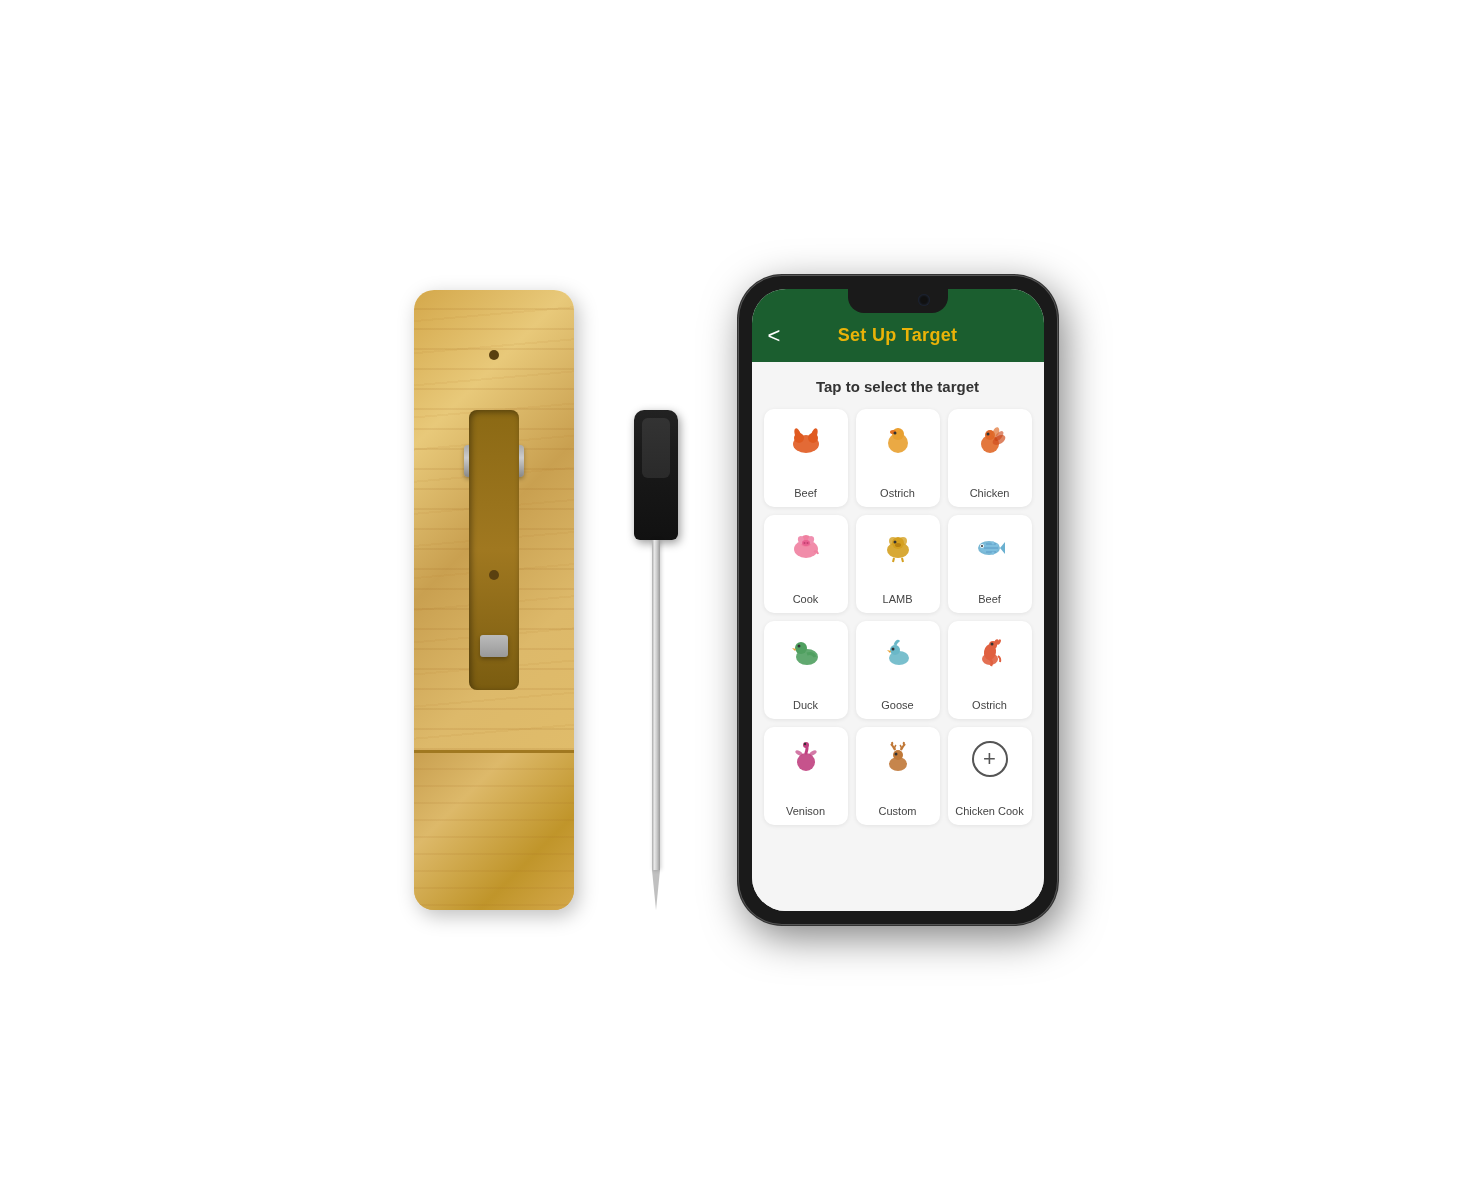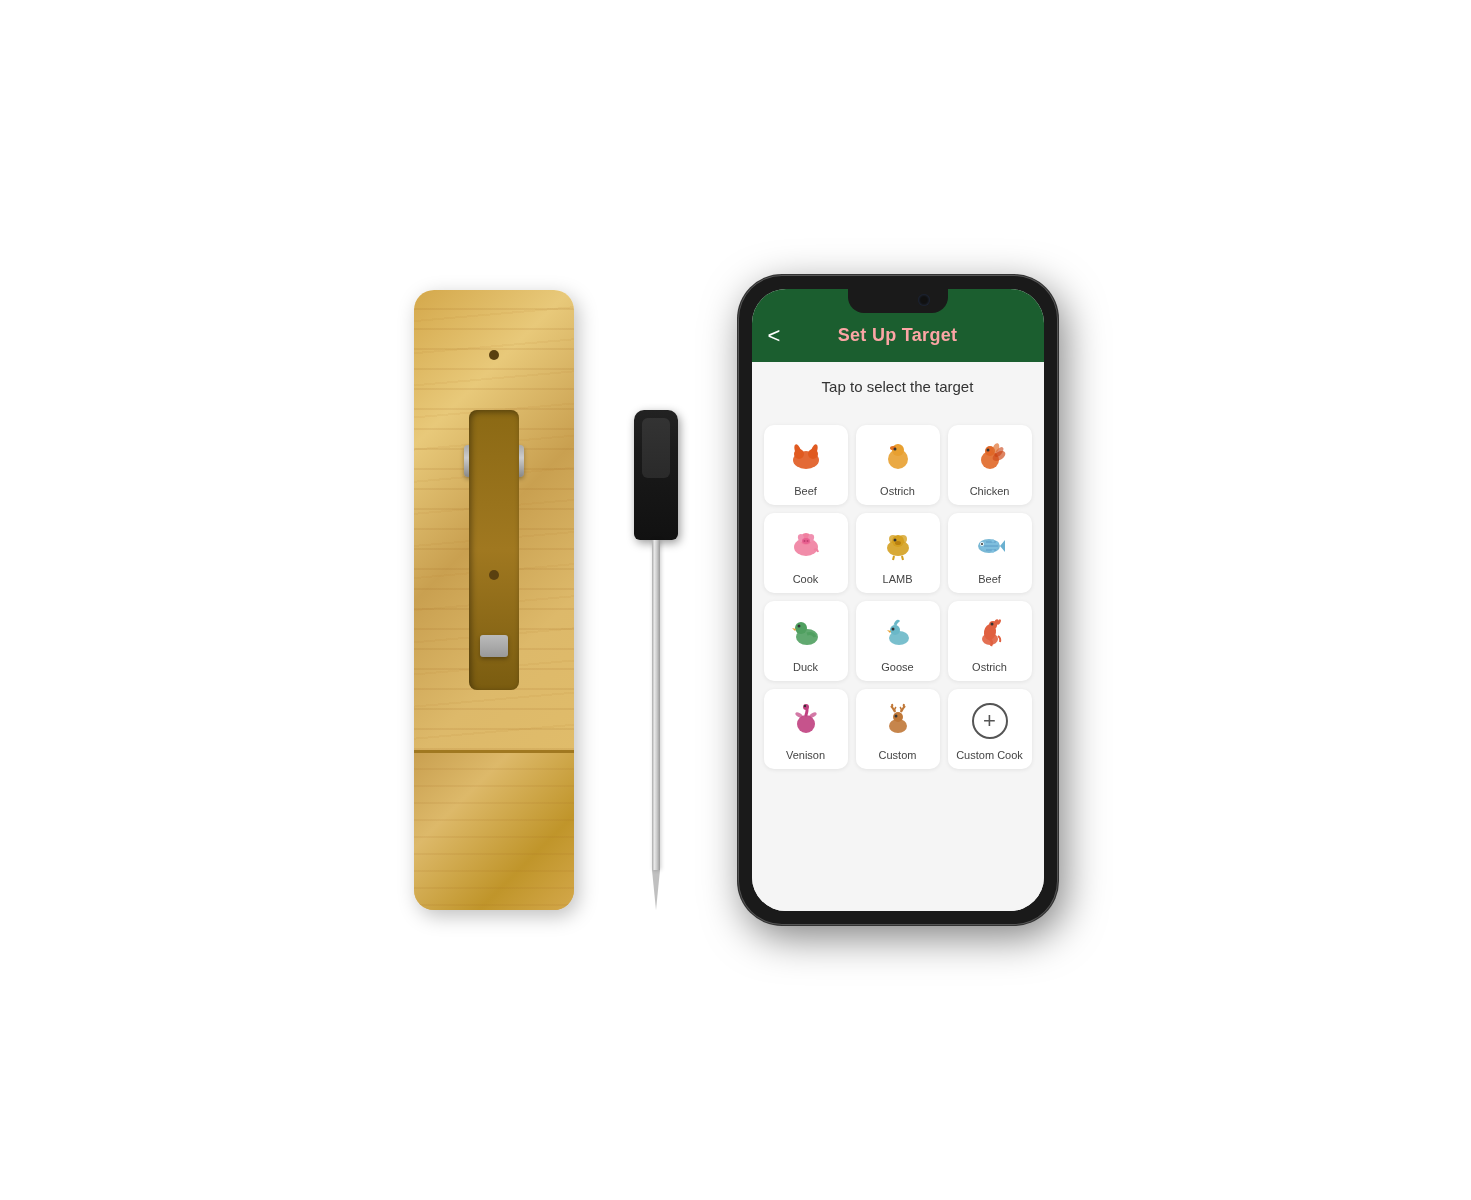--- a/index.html
+++ b/index.html
@@ -260,56 +260,56 @@
 
     .app-back {
       position: absolute;
       left: 16px;
       color: #fff;
       font-size: 22px;
       font-weight: 300;
     }
 
     .app-title {
-      color: #fca5a5;
+      color: #eab308;
       font-size: 18px;
       font-weight: 600;
       letter-spacing: 0.3px;
     }
 
     
     .app-content {
       flex: 1;
       background: #f5f5f5;
       padding: 16px 12px;
       overflow: hidden;
     }
 
     .app-subtitle {
       text-align: center;
       font-size: 15px;
       color: #333;
-      margin-bottom: 30px;
-      font-weight: 400;
+      margin-bottom: 14px;
+      font-weight: 700;
     }
 
     .meat-grid {
       display: grid;
       grid-template-columns: repeat(3, 1fr);
       gap: 8px;
     }
 
     .meat-item {
       background: #ffffff;
       border-radius: 10px;
       padding: 10px 6px 8px;
       display: flex;
       flex-direction: column;
       align-items: center;
-      gap: 6px;
+      gap: 24px;
       box-shadow: 0 1px 4px rgba(0,0,0,0.08);
       justify-content: space-between;
     }
 
     .meat-icon {
       width: 44px;
       height: 44px;
       display: flex;
       align-items: center;
       justify-content: center;
@@ -547,21 +547,21 @@
                 <circle cx="17" cy="14" r="1.5" fill="#333"></circle>
               </svg>
             </div>
             <span class="meat-label">Custom</span>
           </div>
 
           <div class="meat-item">
             <div class="meat-icon">
               <div class="custom-cook-icon">+</div>
             </div>
-            <span class="meat-label">Custom Cook</span>
+            <span class="meat-label">Chicken Cook</span>
           </div>
 
         </div>
       </div>
     </div>
   </div>
 
 </div>
 
 </body></html>

